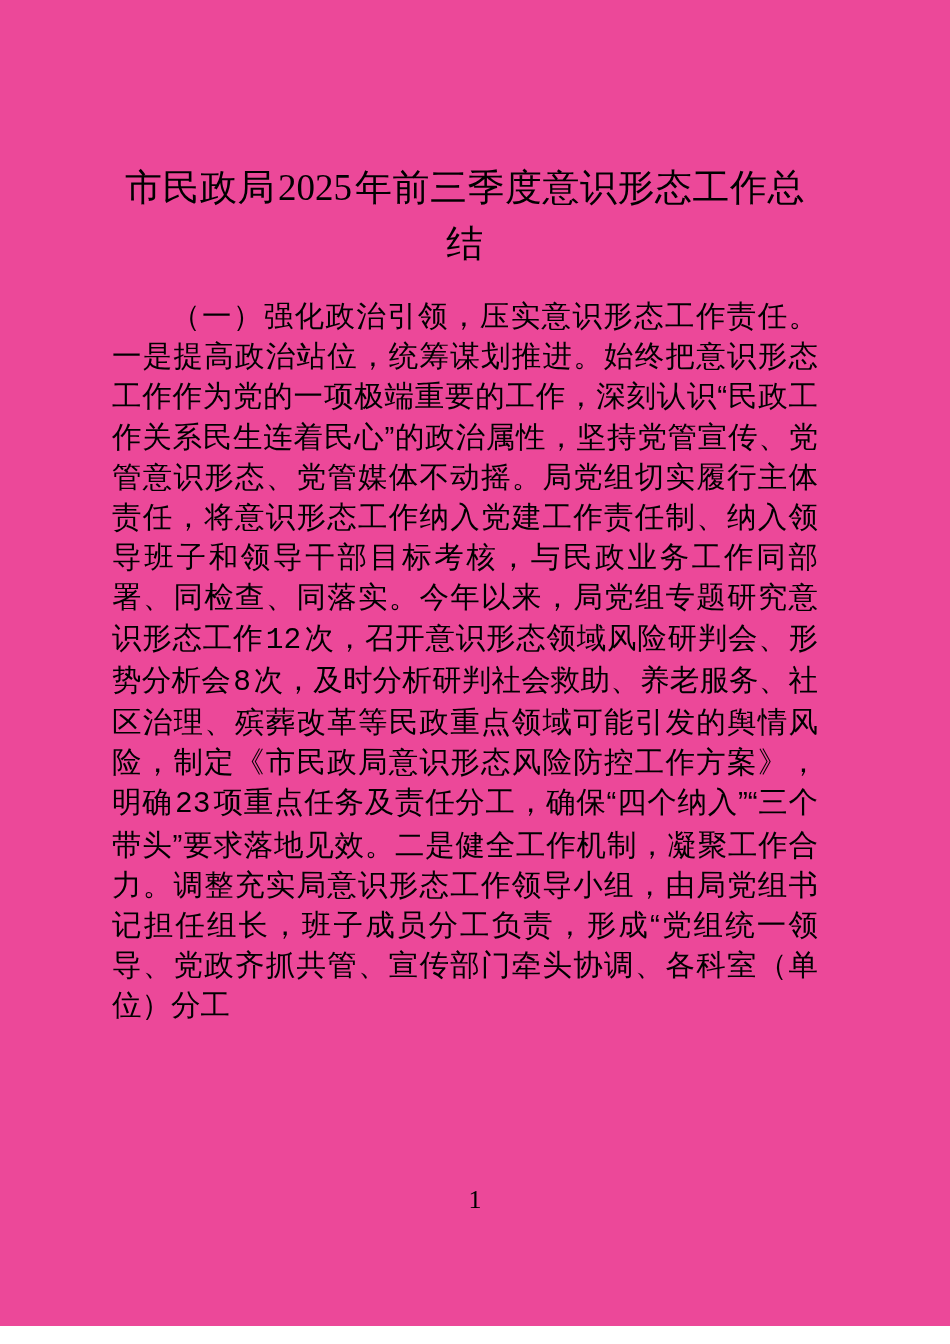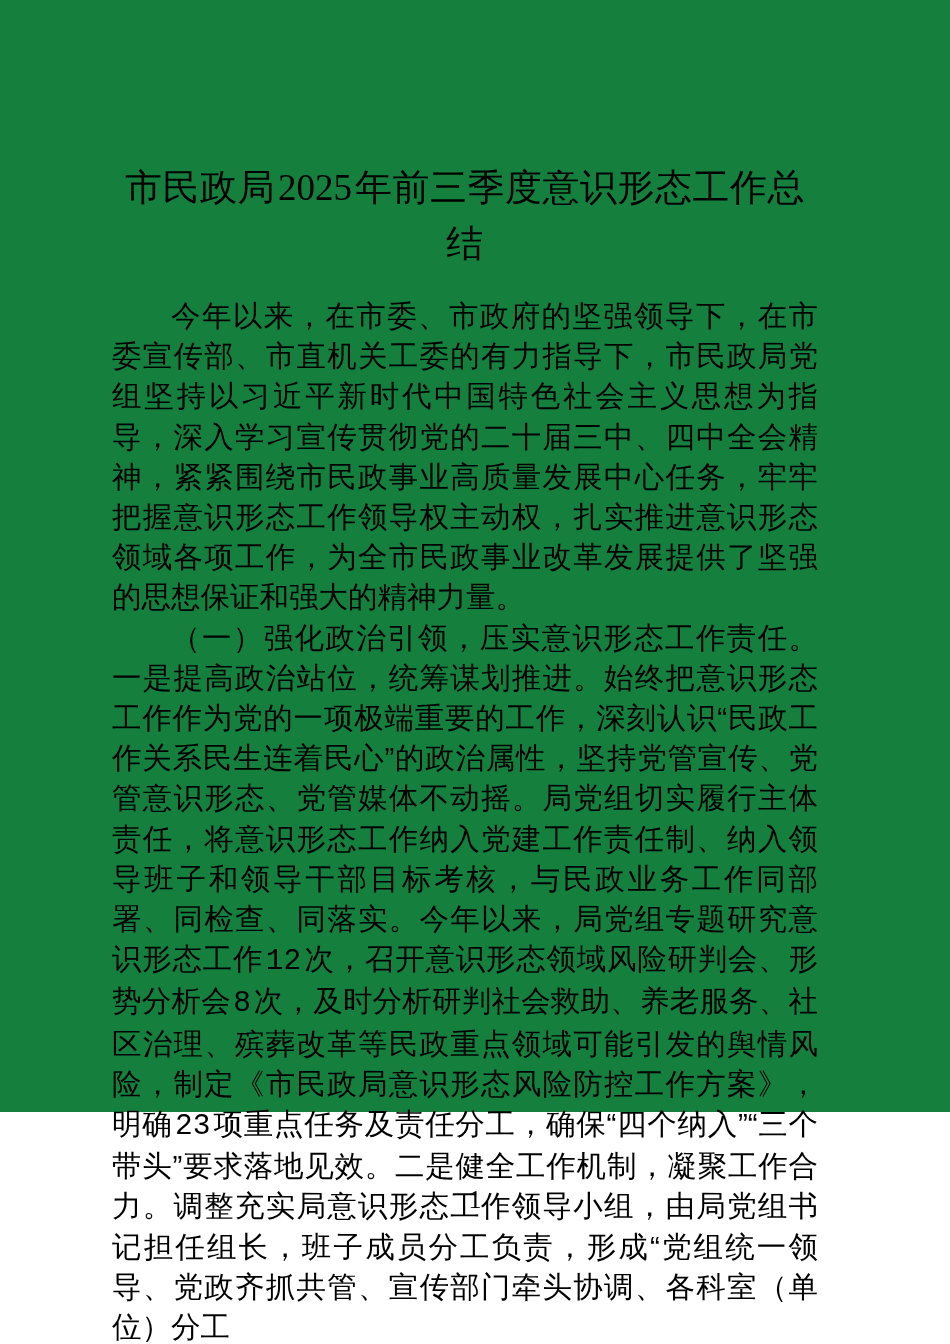--- a/index.html
+++ b/index.html
@@ -10,22 +10,22 @@
   body {
     width: 950px;
     height: 1344px;
     font-family: "Liberation Sans", "DejaVu Sans", sans-serif;
     color: #000000;
     -webkit-font-smoothing: none;
   }
   .page {
     position: relative;
     width: 950px;
-    height: 1112px;
-    background: #15803d;
+    height: 1326px;
+    background: #ec4899;
     box-sizing: border-box;
   }
   .content {
     position: absolute;
     left: 112px;
     top: 160px;
     width: 706px;
   }
   .doc-title {
     font-family: "Liberation Sans", "DejaVu Sans", sans-serif;
@@ -72,21 +72,20 @@
 </style>
 </head>
 <body>
 
 <div class="page">
 
   <div class="content">
 
     <h1 class="doc-title"><span>市民政局</span><span class="num">2025</span><span>年前三季度意识形态工作总结</span></h1>
 
-    <p class="para indent">今年以来，在市委、市政府的坚强领导下，在市委宣传部、市直机关工委的有力指导下，市民政局党组坚持以习近平新时代中国特色社会主义思想为指导，深入学习宣传贯彻党的二十届三中、四中全会精神，紧紧围绕市民政事业高质量发展中心任务，牢牢把握意识形态工作领导权主动权，扎实推进意识形态领域各项工作，为全市民政事业改革发展提供了坚强的思想保证和强大的精神力量。</p>
 
 
     <p class="para indent"><span>（一）强化政治引领，压实意识形态工作责任。一是提高政治站位，统筹谋划推进。始终把意识形态工作作为党的一项极端重要的工作，深刻认识“民政工作关系民生连着民心”的政治属性，坚持党管宣传、党管意识形态、党管媒体不动摇。局党组切实履行主体责任，将意识形态工作纳入党建工作责任制、纳入领导班子和领导干部目标考核，与民政业务工作同部署、同检查、同落实。今年以来，局党组专题研究意识形态工作</span><span class="num">12</span><span>次，召开意识形态领域风险研判会、形势分析会</span><span class="num">8</span><span>次，及时分析研判社会救助、养老服务、社区治理、殡葬改革等民政重点领域可能引发的舆情风险，制定《市民政局意识形态风险防控工作方案》，明确</span><span class="num">23</span><span>项重点任务及责任分工，确保“四个纳入”“三个带头”要求落地见效。二是健全工作机制，凝聚工作合力。调整充实局意识形态工作领导小组，由局党组书记担任组长，班子成员分工负责，形成“党组统一领导、党政齐抓共管、宣传部门牵头协调、各科室（单位）分工</span></p>
 
   </div>
 
   <div class="page-number">1</div>
 
 </div>
 

